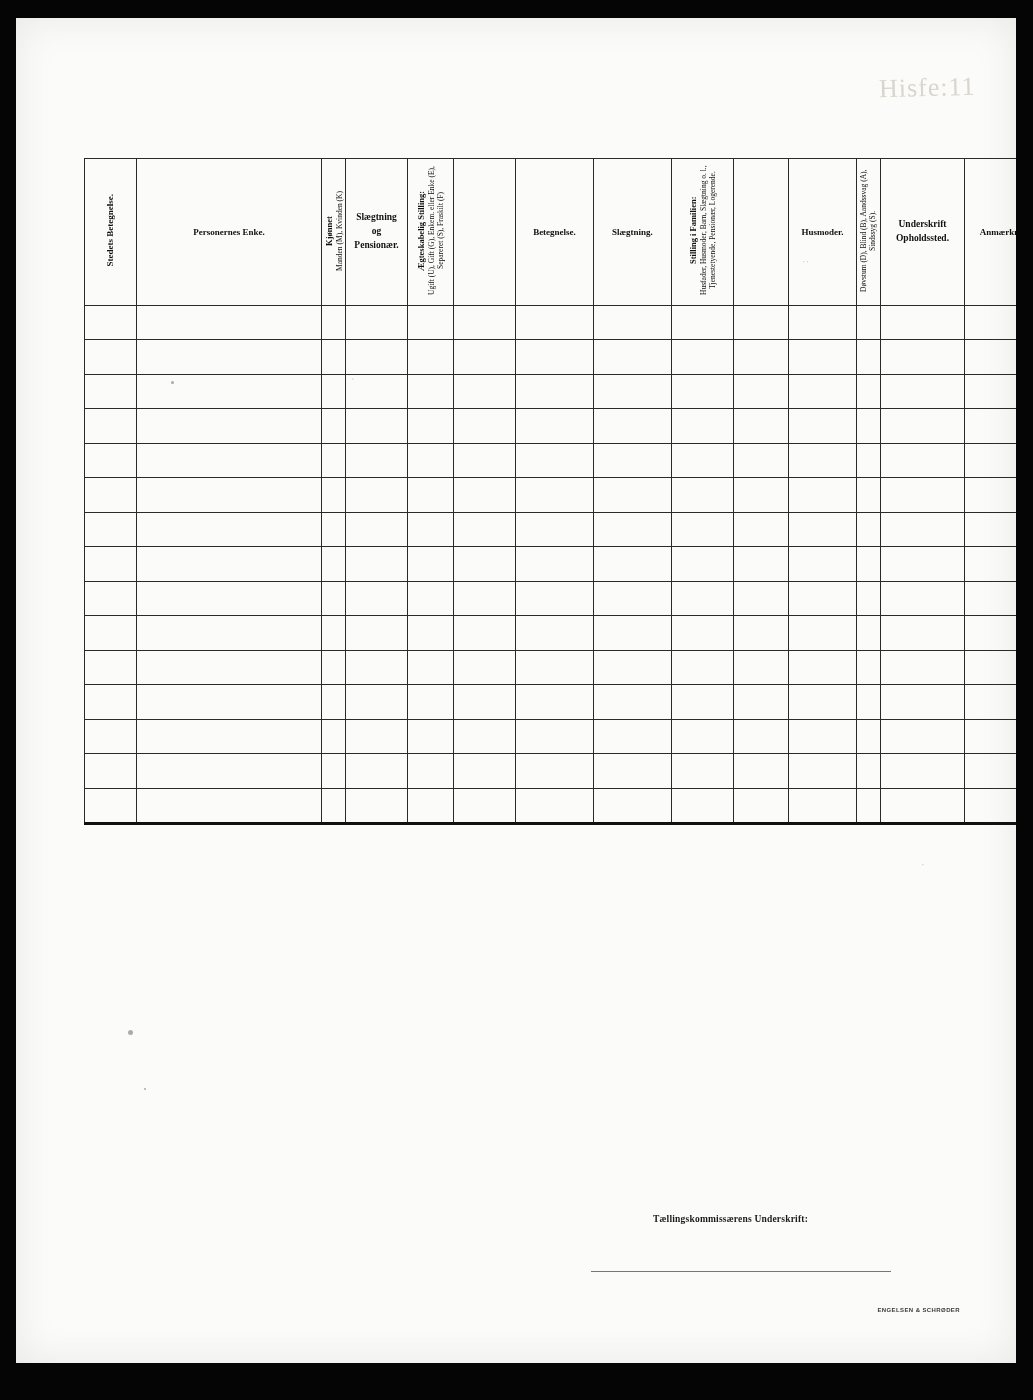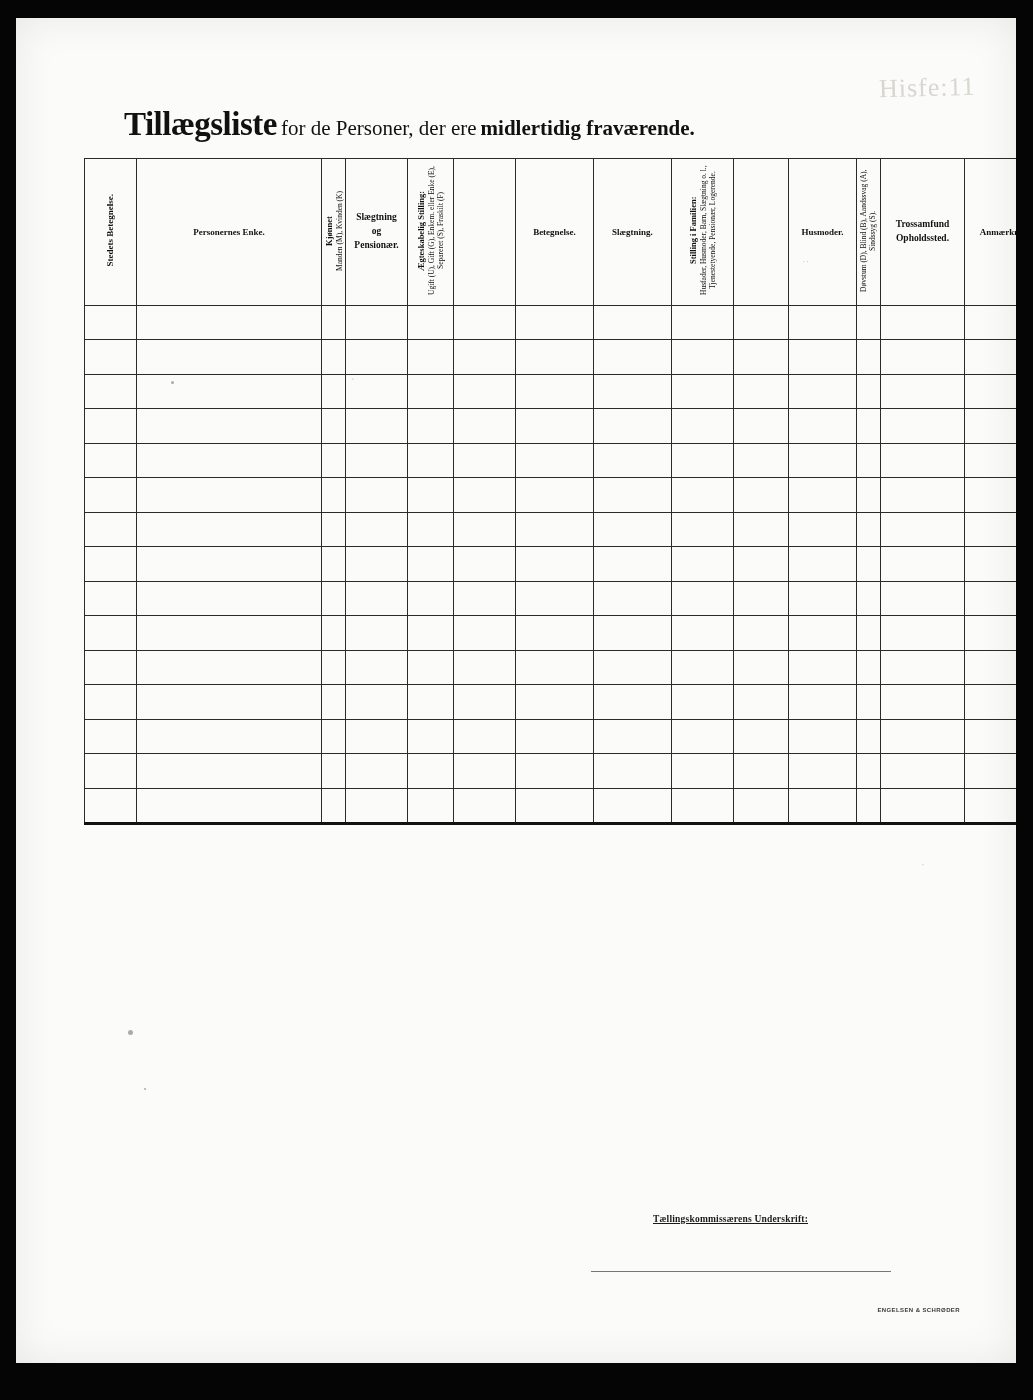--- a/index.html
+++ b/index.html
@@ -154,21 +154,20 @@
 
   .sig {
     position: absolute;
     left: 637px;
     top: 1196px;
     font-size: 9.5px;
     font-weight: bold;
     color: #1a1a1a;
     font-family: "Liberation Serif", serif;
     letter-spacing: 0.2px;
-    text-decoration: underline;
   }
   .sig-line {
     position: absolute;
     left: 575px;
     top: 1253px;
     width: 300px;
     height: 1px;
     background: #777;
   }
   .printer {
@@ -196,25 +195,20 @@
 </style>
 </head>
 <body>
 
 <div class="scan">
 
   <div class="paper">
 
     <div class="faint-corner">Hisfe:11</div>
 
-    <div class="title">
-      <span class="t-main">Tillægsliste</span>
-      <span class="t-rest">for de Personer, der ere</span>
-      <span class="t-bold">midlertidig fraværende.</span>
-    </div>
 
     <div class="table-wrap">
       <table class="form">
         <colgroup>
           <col class="c-sted">
             <col class="c-navn">
             <col class="c-kjon">
             <col class="c-fodsel">
           <col class="c-egte">
             <col class="c-bl1">
@@ -273,21 +267,21 @@
               <span></span>
             </th>
             <th>
               <span>Husmoder.</span>
             </th>
             <th>
               <span class="vert-multi">Døvstum (D), Blind (B), Aandssvag (A), Sindssyg (S).</span>
             </th>
             <th>
               <div class="hdr-stack">
-                <div>Trossamfund</div>
+                <div>Underskrift</div>
                 <div>Opholdssted.</div>
               </div>
             </th>
             <th>
               <span>Anmærkninger</span>
             </th>
           </tr>
         </thead>
         <tbody>
             <tr>

